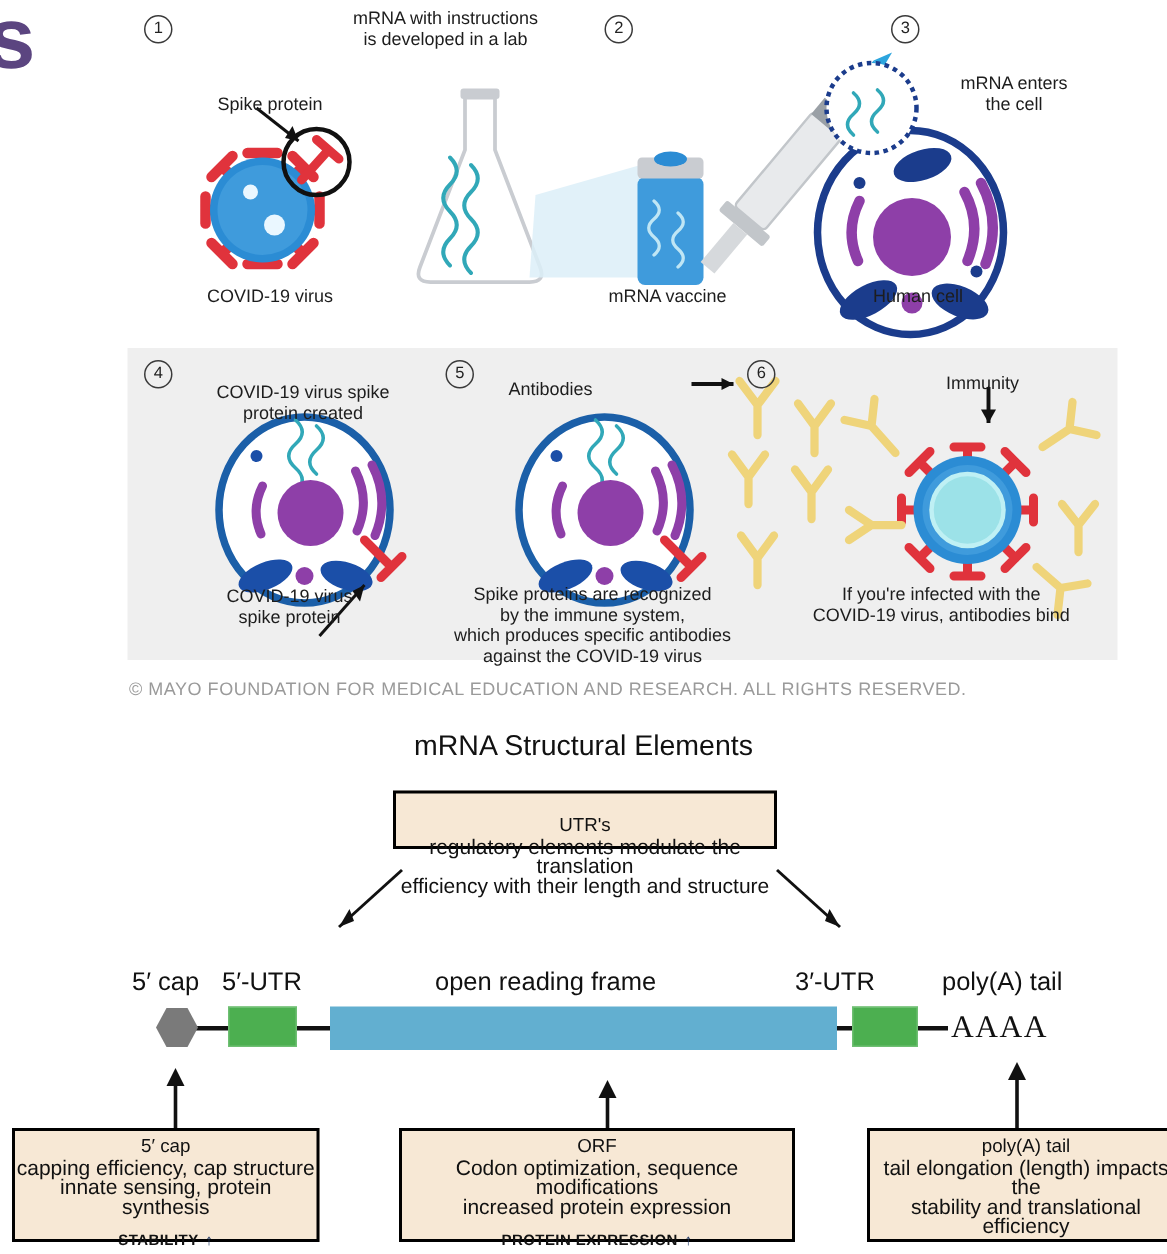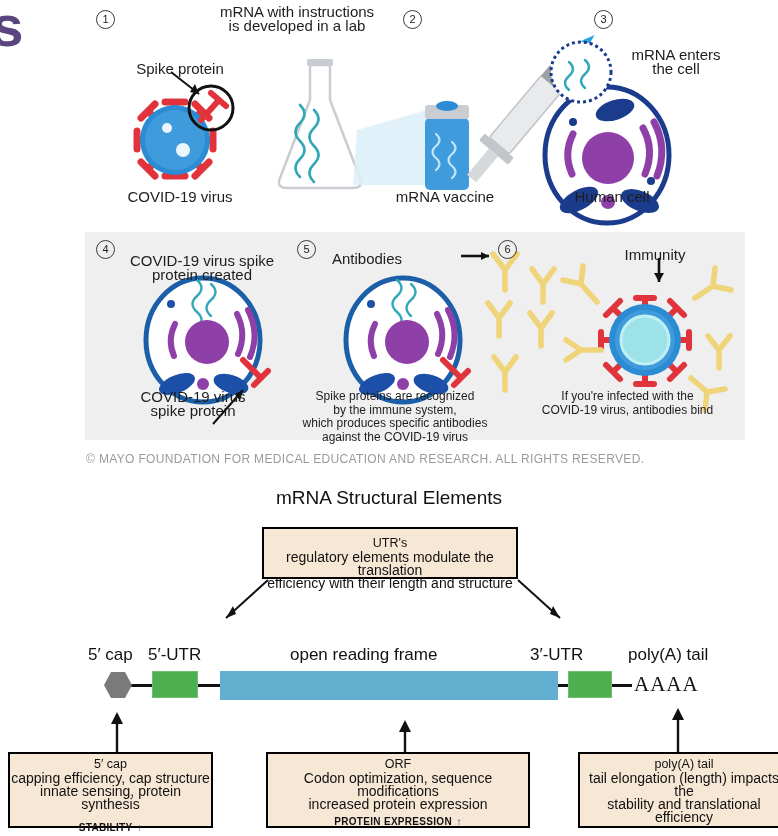--- a/index.html
+++ b/index.html
@@ -23,21 +23,21 @@
     white-space:nowrap;
   }
 
   
   .step-num{
     width:17px;height:17px;border-radius:50%;
     border:1.2px solid #3a3a3a;
     font-size:11px;line-height:16px;text-align:center;
     color:#222;background:transparent;
   }
-  .cap{font-size:15px;line-height:14px;color:#1d1d1d;text-align:center;}
+  .cap{font-size:12px;line-height:14px;color:#1d1d1d;text-align:center;}
   .cap.small{font-size:12px;line-height:13.5px;}
 
   .gray-panel{
     left:85px;top:232px;width:660px;height:208px;
     background:#efefef;
   }
   .copyright{
     left:86px;top:452px;
     font-size:12px;letter-spacing:.35px;color:#9a9a9a;
     white-space:nowrap;
@@ -289,21 +289,21 @@
   </div>
   <div class="abs cap small" style="left:520px;top:390px;width:215px;">
     <div>If you're infected with the</div>
     <div>COVID-19 virus, antibodies bind</div>
   </div>
 
   <div class="abs copyright">© MAYO FOUNDATION FOR MEDICAL EDUCATION AND RESEARCH. ALL RIGHTS RESERVED.</div>
 
   <div class="abs" id="diagram-title">mRNA  Structural Elements</div>
 
-  <div class="abs infobox" style="left:262px;top:527px;width:256px;height:52px;padding-top:7px;">
+  <div class="abs infobox" style="left:262px;top:527px;width:256px;height:39px;padding-top:14px;">
     <div class="bt">UTR's</div>
     <div class="bd">regulatory elements modulate the translation</div>
     <div class="bd">efficiency with their length and structure</div>
   </div>
 
   <svg class="abs" style="left:160px;top:578px;" width="480" height="55">
     <path d="M108,2 L66,40" stroke="#111" stroke-width="2" fill="none"></path>
     <path d="M66,40 L76,36 L73,28 Z" fill="#111"></path>
     <path d="M358,2 L400,40" stroke="#111" stroke-width="2" fill="none"></path>
     <path d="M400,40 L390,36 L393,28 Z" fill="#111"></path>
@@ -342,21 +342,21 @@
     <div style="margin-top:6px;">
       <span class="bs">STABILITY</span>
       <span class="bs up-arrow-blue">↑</span>
     </div>
   </div>
 
   <div class="abs infobox" style="left:266px;top:752px;width:264px;height:76px;padding-top:3px;">
     <div class="bt">ORF</div>
     <div class="bd">Codon optimization, sequence modifications</div>
     <div class="bd">increased protein expression</div>
-    <div style="margin-top:0;">
+    <div style="margin-top:6px;">
       <span class="bs">PROTEIN EXPRESSION</span>
       <span class="bs up-arrow-blue">↑</span>
     </div>
   </div>
 
   <div class="abs infobox" style="left:578px;top:752px;width:212px;height:76px;padding-top:3px;">
     <div class="bt">poly(A) tail</div>
     <div class="bd">tail elongation (length) impacts the</div>
     <div class="bd">stability and translational efficiency</div>
     <div style="margin-top:6px;">

